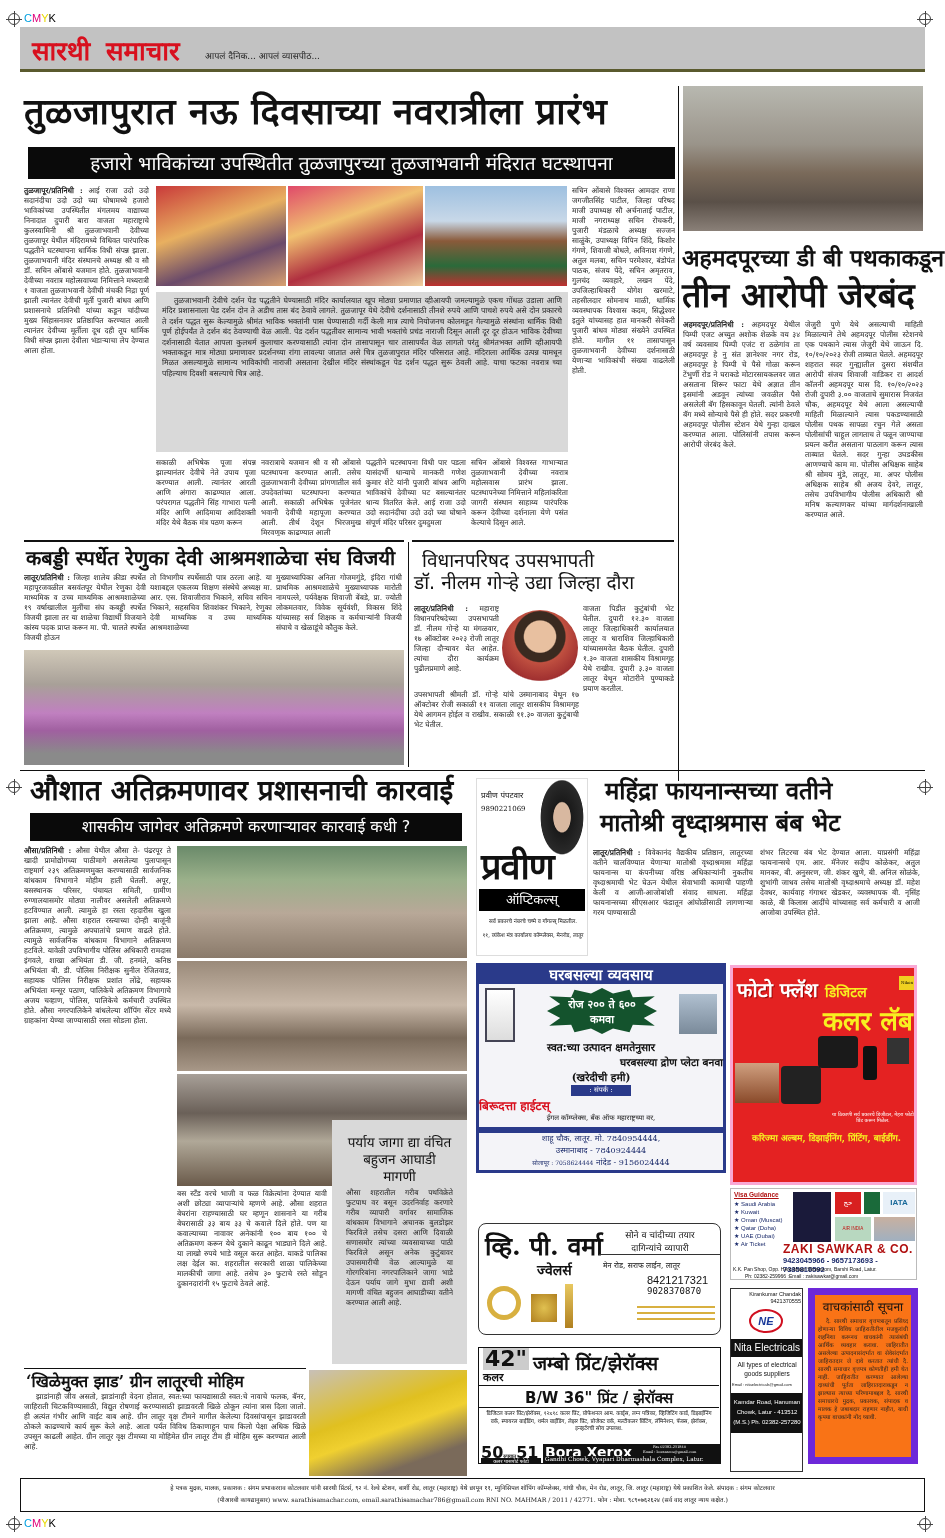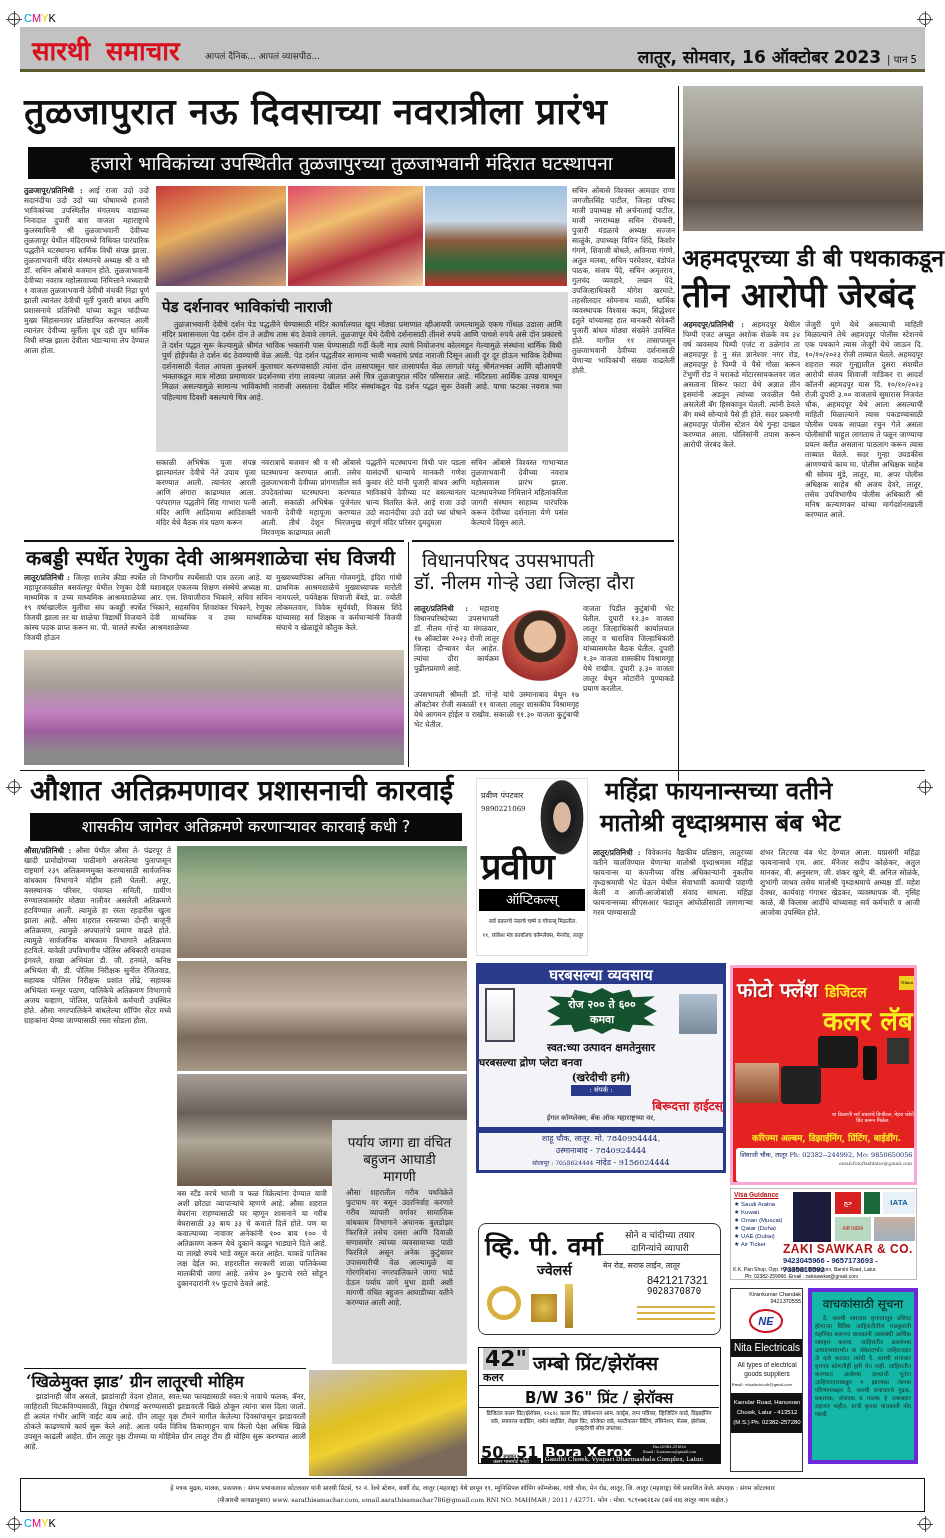--- a/index.html
+++ b/index.html
@@ -32,41 +32,35 @@
 <div class="abs mark" style="left:919px;top:13px"></div>
 <div class="abs mark" style="left:8px;top:781px"></div>
 <div class="abs mark" style="left:919px;top:781px"></div>
 <div class="abs mark" style="left:8px;top:1518px"></div>
 <div class="abs reg" style="left:24px;top:1517px"><span class="c">C</span><span class="m">M</span><span class="y">Y</span><span class="k">K</span></div>
 <div class="abs mark" style="left:919px;top:1518px"></div>
 
 <div class="abs masthead">
   <div class="abs logo">सारथी समाचार</div>
   <div class="abs tagline">आपलं दैनिक... आपलं व्यासपीठ...</div>
-  <div class="abs dateline">
-    <span>लातूर,</span>
-    <span>सोमवार, 16 ऑक्टोबर 2023</span>
-    <small>| पान 5</small>
-  </div>
 </div>
 
 <div class="abs h1" style="left:24px;top:92px;font-size:36px;letter-spacing:.5px">तुळजापुरात नऊ दिवसाच्या नवरात्रीला प्रारंभ</div>
 <div class="abs bar" style="left:28px;top:147px;width:647px;height:32px;font-size:19px;line-height:32px">हजारो भाविकांच्या उपस्थितीत तुळजापुरच्या तुळजाभवानी मंदिरात घटस्थापना</div>
 
 <div class="abs body" style="left:24px;top:186px;width:125px;height:350px">
   <b>तुळजापूर/प्रतिनिधी :</b>
   <span>आई राजा उदो उदो सदानंदीचा उदो उदो च्या घोषामध्ये हजारो भाविकांच्या उपस्थितीत मंगलमय वाद्याच्या निनादात दुपारी बारा वाजता महाराष्ट्राचे कुलस्वामिनी श्री तुळजाभवानी देवीच्या तुळजापूर येथील मंदिरामध्ये विधिवत पारंपारिक पद्धतीने घटस्थापना धार्मिक विधी संपन्न झाला. तुळजाभवानी मंदिर संस्थानचे अध्यक्ष श्री व सौ डॉ. सचिन ओंबासे यजमान होते. तुळजाभवानी देवीच्या नवरात्र महोत्सवाच्या निमित्ताने मध्यरात्री १ वाजता तुळजाभवानी देवीची मंचकी निद्रा पूर्ण झाली त्यानंतर देवीची मूर्ती पुजारी बांधव आणि प्रशासनाचे प्रतिनिधी यांच्या कडून चांदीच्या मुख्य सिंहासनावर प्रतिष्ठापित करण्यात आली त्यानंतर देवीच्या मूर्तीला दूध दही तूप धार्मिक विधी संपन्न झाला देवीला भंडाऱ्याचा लेप देण्यात आला होता.</span>
 </div>
 <div class="abs photo" style="left:156px;top:186px;width:130px;height:100px;background:linear-gradient(160deg,#c93a3a,#e8b060 40%,#6a4a6a 70%,#d8a070)"></div>
 <div class="abs photo" style="left:288px;top:186px;width:135px;height:100px;background:linear-gradient(160deg,#e04a6a,#f0c070 35%,#b03040 65%,#f0d0a0)"></div>
 <div class="abs photo" style="left:425px;top:186px;width:142px;height:100px;background:linear-gradient(180deg,#9ec0e0,#c8d8e8 35%,#8a5a3a 55%,#2a6a3a 80%,#c03030)"></div>
 <div class="abs body" style="left:572px;top:186px;width:103px;height:350px">सचिन ओंबासे विश्वस्त आमदार राणा जगजीतसिंह पाटील, जिल्हा परिषद माजी उपाध्यक्ष सौ अर्चनाताई पाटील, माजी नगराध्यक्ष सचिन रोचकरी, पुजारी मंडळाचे अध्यक्ष सज्जन साळुंके, उपाध्यक्ष विपिन शिंदे, किशोर गंगणे, शिवाजी बोधले, अविनाश गंगणे, अतुल मलबा, सचिन परमेश्वर, बंडोपंत पाठक, संजय पेंदे, सचिन अमृतराव, गुलचंद व्यवहारे, लखन पेंदे, उपजिल्हाधिकारी योगेश खरमाटे, तहसीलदार सोमनाथ माळी, धार्मिक व्यवस्थापक विश्वास कदम, सिद्धेश्वर इतुले यांच्यासह हात मानकरी सेवेकरी पुजारी बांधव मोठ्या संख्येने उपस्थित होते. मागील ११ तासापासून तुळजाभवानी देवीच्या दर्शनासाठी येणाऱ्या भाविकांची संख्या वाढलेली होती.</div>
 
 <div class="abs gray" style="left:156px;top:292px;width:412px;height:160px;padding:4px 6px">
-  <div style="font-size:15px;font-weight:bold;font-family:'DejaVu Sans',sans-serif;margin-bottom:4px">पेड दर्शनावर भाविकांची नाराजी</div>
   <div class="body" style="font-size:7.6px;line-height:10.4px;height:130px;text-indent:12px">तुळजाभवानी देवीचे दर्शन पेड पद्धतीने घेण्यासाठी मंदिर कार्यालयात खूप मोठ्या प्रमाणात व्हीआयपी जमल्यामुळे एकच गोंधळ उडाला आणि मंदिर प्रशासनाला पेड दर्शन दोन ते अडीच तास बंद ठेवावे लागले. तुळजापूर येथे देवीचे दर्शनासाठी तीनशे रुपये आणि पाचशे रुपये असे दोन प्रकारचे ते दर्शन पद्धत सुरू केल्यामुळे श्रीमंत भाविक भक्तांनी पास घेण्यासाठी गर्दी केली मात्र त्याचे नियोजनच कोलमडून गेल्यामुळे संस्थांना धार्मिक विधी पूर्ण होईपर्यंत ते दर्शन बंद ठेवण्याची वेळ आली. पेड दर्शन पद्धतीवर सामान्य भावी भक्तांचे प्रचंड नाराजी दिसून आली दूर दूर होऊन भाविक देवीच्या दर्शनासाठी येतात आपला कुलधर्म कुलाचार करण्यासाठी त्यांना दोन तासापासून चार तासापर्यंत वेळ लागतो परंतु श्रीमंतभक्त आणि व्हीआयपी भक्ताकडून मात्र मोठ्या प्रमाणावर प्रदर्शनच्या रांगा लावल्या जातात असे चित्र तुळजापुरात मंदिर परिसरात आहे. मंदिराला आर्थिक उत्पन्न यामधून मिळत असल्यामुळे सामान्य भाविकांची नाराजी असताना देखील मंदिर संस्थांकडून पेड दर्शन पद्धत सुरू ठेवली आहे. याचा फटका नवरात्र च्या पहिल्याच दिवशी बसल्याचे चित्र आहे.</div>
 </div>
 
 <div class="abs body" style="left:156px;top:458px;width:100px;height:78px">सकाळी अभिषेक पूजा संपन्न झाल्यानंतर देवीचे नेते उपाय पूजा करण्यात आली. त्यानंतर आरती आणि अंगारा काढण्यात आला. परंपरागत पद्धतीने सिंह गाभारा पत्नी मंदिर आणि आदिमाया आदिशक्ती मंदिर येथे बैठक मंत्र पठण करून</div>
 <div class="abs body" style="left:261px;top:458px;width:100px;height:78px">नवरात्राचे यजमान श्री व सौ ओंबासे घटस्थापना करण्यात आली. तसेच तुळजाभवानी देवीच्या प्रांगणातील सर्व उपदेवतांच्या घटस्थापना करण्यात आली. सकाळी अभिषेक पूजेनंतर भवानी देवीची महापूजा करण्यात आली. तीर्थ देशून भिरजमुख मिरवणूक काढण्यात आली</div>
 <div class="abs body" style="left:366px;top:458px;width:100px;height:78px">पद्धतीने घटस्थापना विधी पार पडला यासंदर्भी धान्याचे मानकरी गणेश कुमार शेटे यांनी पुजारी बांधव आणि भाविकांचे देवीच्या घट बसल्यानंतर धान्य वितरित केले. आई राजा उदो उदो सदानंदीचा उदो उदो च्या घोषाने संपूर्ण मंदिर परिसर दुमदुमला</div>
 <div class="abs body" style="left:471px;top:458px;width:97px;height:78px">सचिन ओंबासे विश्वस्त गाभाऱ्यात तुळजाभवानी देवीच्या नवरात्र महोत्सवास प्रारंभ झाला. घटस्थापनेच्या निमित्ताने महिलांकरिता जागरी संस्थान साहाय्य पारंपरिक करून देवीच्या दर्शनाला येणे पसंत केल्याचे दिसून आले.</div>
 
 <div class="abs photo" style="left:683px;top:86px;width:240px;height:145px;background:linear-gradient(180deg,#b8b8b0,#9a948a 40%,#7a6a5a 60%,#5a5048 80%,#8a8078)"></div>
 <div class="abs h1" style="left:682px;top:246px;font-size:23px">अहमदपूरच्या डी बी पथकाकडून</div>
@@ -127,24 +121,24 @@
 <div class="abs body" style="left:593px;top:848px;width:160px;height:105px"><b>लातूर/प्रतिनिधी :</b> <span>विवेकानंद वैद्यकीय प्रतिष्ठान, लातूरच्या वतीने चालविण्यात येणाऱ्या मातोश्री वृध्दाश्रमास महिंद्रा फायनान्स या कंपनीच्या वरिष्ठ अधिकाऱ्यांनी नुकतीच वृध्दाश्रमाची भेट घेऊन येथील सेवाभावी कामाची पाहणी केली व आजी-आजोबांशी संवाद साधला. महिंद्रा फायनान्सच्या सीएसआर फंडातून आंघोळीसाठी लागणाऱ्या गरम पाण्यासाठी</span></div>
 <div class="abs body" style="left:760px;top:848px;width:160px;height:105px">शंभर लिटरचा बंब भेट देण्यात आला. याप्रसंगी महिंद्रा फायनान्सचे एम. आर. मॅनेजर सदीप कोळेकर, अतुल मानकर, बी. अनुसरण, जी. शंकर खुणे, बी. अनिल सोळंके, शुभांगी जाधव तसेच मातोश्री वृध्दाश्रमाचे अध्यक्ष डॉ. महेश देवधर, कार्यवाह गंगाधर खेडकर, व्यवस्थापक बी. नृसिंह काळे, बी किलास आदींचे यांच्यासह सर्व कर्मचारी व आजी आजोबा उपस्थित होते.</div>
 
 <div class="abs ad" style="left:476px;top:963px;width:250px;height:170px;background:#2a3a8a;padding:3px">
   <div style="color:#fff;font-size:15px;font-weight:bold;text-align:center;font-family:'DejaVu Sans',sans-serif;height:18px;line-height:18px">घरबसल्या व्यवसाय</div>
   <div style="background:#f4f4f8;height:143px;position:relative">
     <div class="abs" style="left:6px;top:4px;width:30px;height:54px;border:2px solid #445;background:linear-gradient(#fff,#ddd)"></div>
     <div class="abs" style="left:200px;top:10px;width:38px;height:40px;background:linear-gradient(#b0c0d0,#7a8a9a)"></div>
     <div class="abs" style="left:68px;top:4px;width:110px;height:46px;background:#14532d;color:#fff;font-size:11px;font-weight:bold;text-align:center;padding:8px 14px;clip-path:polygon(50% 0,60% 12%,75% 4%,78% 20%,98% 18%,88% 35%,100% 50%,88% 65%,98% 82%,78% 80%,75% 96%,60% 88%,50% 100%,40% 88%,25% 96%,22% 80%,2% 82%,12% 65%,0 50%,12% 35%,2% 18%,22% 20%,25% 4%,40% 12%)">रोज २०० ते ६०० कमवा</div>
     <div class="abs" style="left:0;top:56px;width:244px;text-align:center;font-size:10.5px;font-weight:bold">स्वत:च्या उत्पादन क्षमतेनुसार</div>
-    <div class="abs" style="left:0;top:71px;width:244px;text-align:left;font-size:10.5px;font-weight:bold">घरबसल्या द्रोण प्लेटा बनवा</div>
+    <div class="abs" style="left:0;top:71px;width:244px;text-align:right;font-size:10.5px;font-weight:bold">घरबसल्या द्रोण प्लेटा बनवा</div>
     <div class="abs" style="left:0;top:86px;width:244px;text-align:center;font-size:10.5px;font-weight:bold">(खरेदीची हमी)</div>
     <div class="abs" style="left:92px;top:101px;width:60px;height:11px;background:#2a3a8a;color:#fff;font-size:7px;text-align:center;line-height:11px">: संपर्क :</div>
-    <div class="abs" style="left:0;top:113px;width:244px;text-align:right;font-size:12px;font-weight:bold;color:#d8101e">बिरूदत्ता हाईटस्</div>
+    <div class="abs" style="left:0;top:113px;width:244px;text-align:left;font-size:12px;font-weight:bold;color:#d8101e">बिरूदत्ता हाईटस्</div>
     <div class="abs" style="left:0;top:129px;width:244px;text-align:center;font-size:7px">ईगल कॉम्प्लेक्स, बँक ऑफ महाराष्ट्रच्या वर,</div>
   </div>
 </div>
 <div class="abs ad" style="left:476px;top:1133px;width:250px;height:40px;background:#2a3a8a;padding:0 3px 3px">
   <div style="background:#f4f4f8;height:37px;font-size:8px;text-align:center;line-height:12px;color:#1a2a6a">
     <div>शाहू चौक, लातूर. मो. 7840954444,</div>
     <div>उस्मानाबाद - 7840924444</div>
     <div><span style="font-size:6px">सोलापूर : 7058624444</span> <span>नांदेड - 9156024444</span></div>
   </div>
 </div>
@@ -154,24 +148,20 @@
   <div class="abs" style="left:92px;top:14px;font-size:14px;font-weight:bold;color:#f8f020">डिजिटल</div>
   <div class="abs" style="left:90px;top:34px;font-size:26px;font-weight:bold;color:#f8f020;font-family:'DejaVu Sans',sans-serif">कलर लॅब</div>
   <div class="abs" style="left:166px;top:8px;width:16px;height:14px;background:#f0d020;color:#000;font-size:4px;text-align:center;line-height:14px">Nikon</div>
   <div class="abs" style="left:48px;top:98px;width:40px;height:38px;background:#222;border-radius:4px"></div>
   <div class="abs" style="left:85px;top:68px;width:40px;height:32px;background:#1a1a1a;border-radius:4px"></div>
   <div class="abs" style="left:130px;top:78px;width:14px;height:34px;background:#111;border-radius:3px"></div>
   <div class="abs" style="left:154px;top:70px;width:22px;height:26px;background:#333"></div>
   <div class="abs" style="left:2px;top:95px;width:44px;height:40px;background:linear-gradient(#d0a080,#8a4a2a)"></div>
   <div class="abs" style="left:96px;top:143px;width:88px;font-size:5px;color:#fff;text-align:center">या ठिकाणी सर्व प्रकारचे डिजीटल, मेहरा फोटो प्रिंट करून मिळेल.</div>
   <div class="abs" style="left:2px;top:163px;width:183px;font-size:9px;font-weight:bold;color:#f8f020;text-align:center;white-space:nowrap">करिज्मा अल्बम, डिझाईनिंग, प्रिंटिंग, बाईडींग.</div>
-  <div class="abs" style="left:3px;top:180px;width:180px;height:34px;background:#fff;border-radius:3px;padding:2px 4px">
-    <div style="font-size:6.5px;color:#1a2a6a;white-space:nowrap">शिवाजी चौक, लातूर Ph: 02382--244992, Mo: 9850650056</div>
-    <div style="font-size:4.5px;color:#444;text-align:right;margin-top:2px">email:fotoflashlatur@gmail.com</div>
-  </div>
 </div>
 
 <div class="abs ad" style="left:730px;top:1188px;width:187px;height:92px;background:#fff;border:1px solid #bbb;font-family:'Liberation Sans',sans-serif">
   <div class="abs" style="left:3px;top:2px;font-size:6.5px;font-weight:bold;color:#b01010;text-decoration:underline">Visa Guidance</div>
   <div class="abs" style="left:3px;top:11px;font-size:6px;line-height:8px;color:#1a2a6a">
     <div>★ <span>Saudi Arabia</span></div>
     <div>★ <span>Kuwait</span></div>
     <div>★ <span>Oman (Muscat)</span></div>
     <div>★ <span>Qatar (Doha)</span></div>
     <div>★ <span>UAE (Dubai)</span></div>
@@ -229,21 +219,21 @@
   <div class="abs" style="left:0;top:50px;width:72px;height:18px;background:#111;color:#fff;font-size:10px;line-height:18px;text-align:center;white-space:nowrap">Nita Electricals</div>
   <div class="abs" style="left:0;top:72px;width:72px;text-align:center;font-size:6.5px">All types of electrical</div>
   <div class="abs" style="left:0;top:81px;width:72px;text-align:center;font-size:6.5px">goods suppliers</div>
   <div class="abs" style="left:1px;top:93px;width:72px;font-size:4px;white-space:nowrap">Email : nitaelectricals@gmail.com</div>
   <div class="abs" style="left:0;top:104px;width:72px;height:40px;background:#111;color:#fff;font-size:6px;line-height:10px;text-align:center;padding-top:4px">
     <div>Kamdar Road, Hanuman Chowk, Latur - 413512</div>
     <div>(M.S.) Ph. 02382-257280</div>
   </div>
 </div>
 
-<div class="abs" style="left:808px;top:1288px;width:110px;height:176px;border:4px solid #6d28d9;background:#14b8a6;padding:3px">
+<div class="abs" style="left:808px;top:1288px;width:110px;height:176px;border:7px solid #6d28d9;background:#f97316;padding:3px">
   <div style="font-size:12px;text-align:center;font-family:'DejaVu Sans',sans-serif;margin-bottom:2px">वाचकांसाठी सूचना</div>
   <div class="body" style="font-size:5.8px;line-height:8px;height:150px;text-indent:8px">दै. सारथी समाचार वृत्तपत्रातून प्रसिध्द होणाऱ्या विविध जाहिरातीतील मजकुरांची शहनिशा करूनच वाचकांनी त्यासंबंधी आर्थिक व्यवहार करावा. जाहिरातीत असलेल्या उत्पादनासंदर्भात वा सेवेसंदर्भात जाहिरातदार जे दावे करतात त्यांची दै. सारथी समाचार वृत्तपत्र कोणतीही हमी घेत नाही. जाहिरातीत करण्यात आलेल्या दाव्यांची पूर्तता जाहिरातदाराकडून न झाल्यास त्याच्या परिणामाबद्दल दै. सारथी समाचारचे मुद्रक, प्रकाशक, संपादक व मालक हे जबाबदार राहणार नाहीत, याची कृपया वाचकांनी नोंद घ्यावी.</div>
 </div>
 
 <div class="abs" style="left:20px;top:1478px;width:905px;height:34px;border:1px solid #111;padding:3px 6px;font-size:6.2px;line-height:12px;text-align:center;white-space:nowrap;overflow:hidden">
   <div>हे पत्रक मुद्रक, मालक, प्रकाशक : संगम प्रभाकरराव कोटलवार यांनी सारथी प्रिंटर्स, ९२ नं. रेल्वे स्टेशन, बार्शी रोड, लातूर (महाराष्ट्र) येथे छापून ११, म्युनिसिपल शॉपिंग कॉम्प्लेक्स, गांधी चौक, मेन रोड, लातूर, जि. लातूर (महाराष्ट्र) येथे प्रकाशित केले. संपादक : संगम कोटलवार</div>
   <div>(पीआरबी कायद्यानुसार) www. sarathisamachar.com, email.sarathisamachar786@gmail.com RNI NO. MAHMAR / 2011 / 42771. फोन : मोबा. ९८९०७६२६२४ (सर्व वाद लातूर न्याय कक्षेत.)</div>
 </div>
 
 </body></html>

